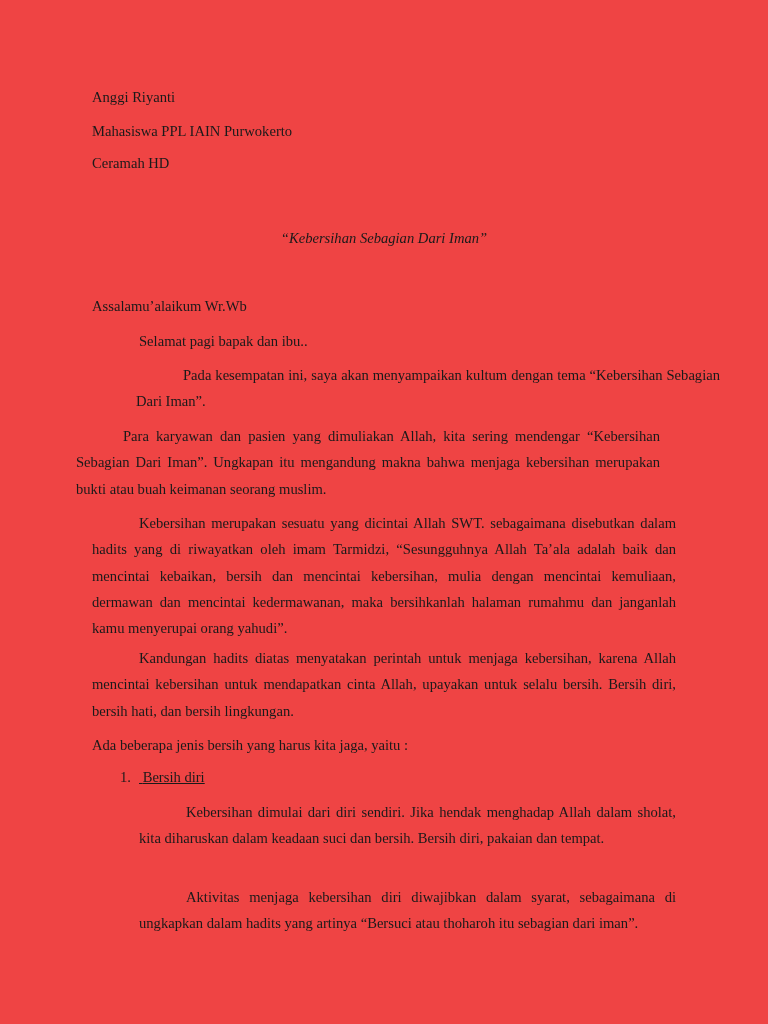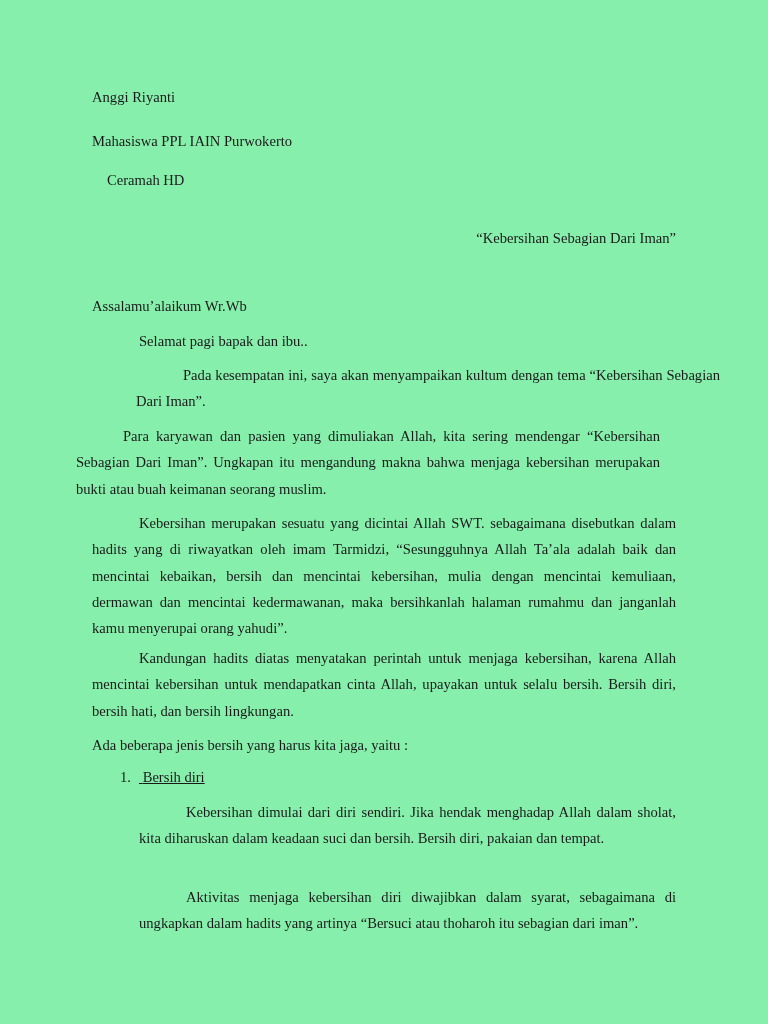--- a/index.html
+++ b/index.html
@@ -14,62 +14,63 @@
       overflow: hidden;
       font-family: "Liberation Serif", "DejaVu Serif", serif;
       color: #1a1a1a;
       font-size: 14.6px;
     }
     .page {
       position: absolute;
       left: 0; top: 0;
       width: 768px;
       height: 1024px;
-      background: #86efac;
+      background: #ef4444;
     }
     .line {
       position: absolute;
       left: 92px;
       white-space: nowrap;
       line-height: 18px;
     }
     .para {
       position: absolute;
       text-align: justify;
       line-height: 26.3px;
     }
     .para.indent {
       text-indent: 47px;
     }
     .center-title {
       position: absolute;
       left: 92px;
       width: 584px;
-      text-align: right;
+      text-align: center;
       line-height: 18px;
+      font-style: italic;
     }
     .list-item {
       position: absolute;
       left: 120px;
       line-height: 18px;
       white-space: nowrap;
     }
     .list-num {
       display: inline-block;
       width: 19px;
     }
   </style>
 </head>
 <body>
 
 <div class="page">
 
   <div class="line" style="top:88px;">Anggi Riyanti</div>
-  <div class="line" style="top:132px;text-align:right;">Mahasiswa PPL IAIN Purwokerto</div>
-  <div class="line" style="top:171px;margin-left:15px;">Ceramah HD</div>
+  <div class="line" style="top:122px;text-align:right;">Mahasiswa PPL IAIN Purwokerto</div>
+  <div class="line" style="top:154px;">Ceramah HD</div>
 
   <div class="center-title" style="top:229px;">“Kebersihan Sebagian Dari Iman”</div>
 
   <div class="line" style="top:297px;">Assalamu’alaikum Wr.Wb</div>
 
   <div class="line" style="left:139px; top:332px;">Selamat pagi bapak dan ibu..</div>
 
   <div class="para indent" style="left:92px; width:584px; top:362px;margin-left:44px;">Pada kesempatan ini, saya akan menyampaikan kultum dengan tema “Kebersihan Sebagian Dari Iman”.</div>
 
   <div class="para indent" style="left:76px; width:584px; top:423px;">Para karyawan dan pasien yang dimuliakan Allah, kita sering mendengar “Kebersihan Sebagian Dari Iman”. Ungkapan itu mengandung makna bahwa menjaga kebersihan merupakan bukti atau buah keimanan seorang muslim.</div>

